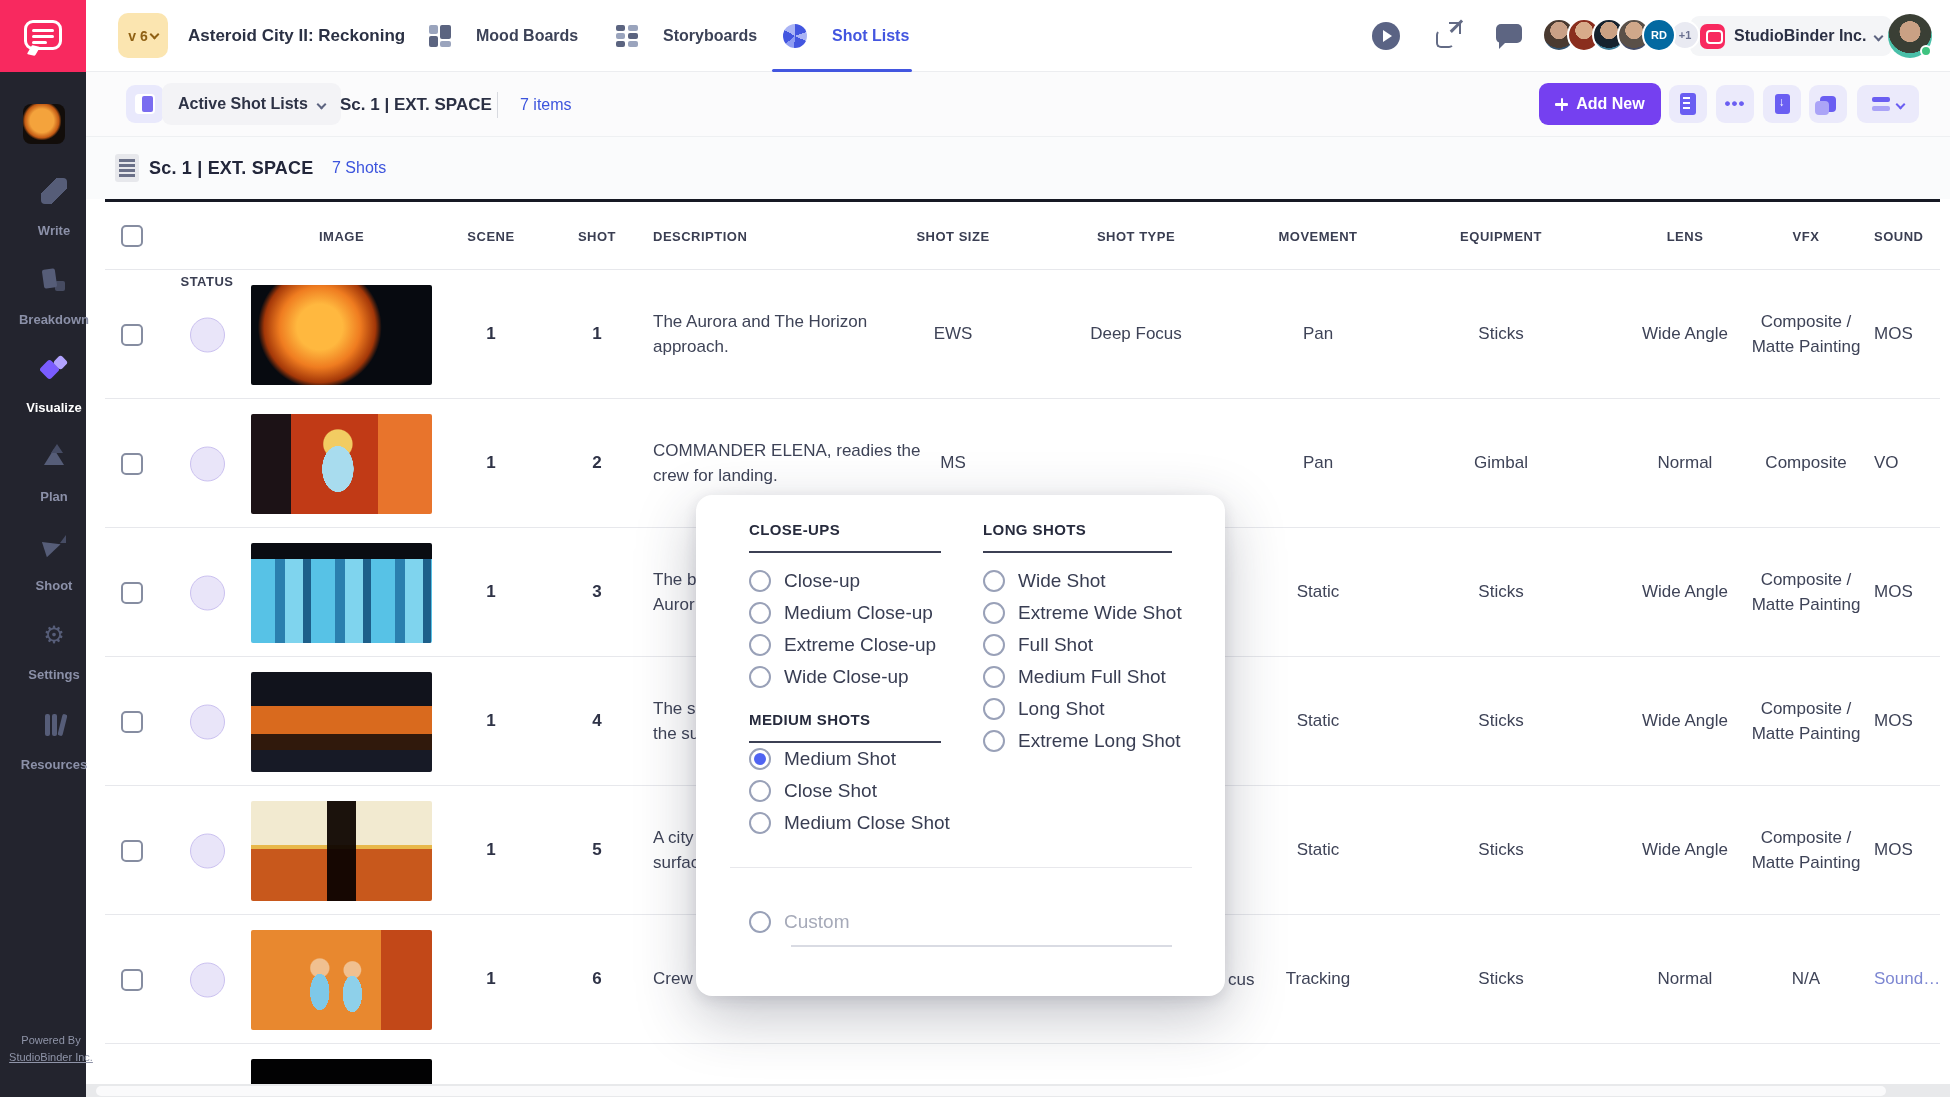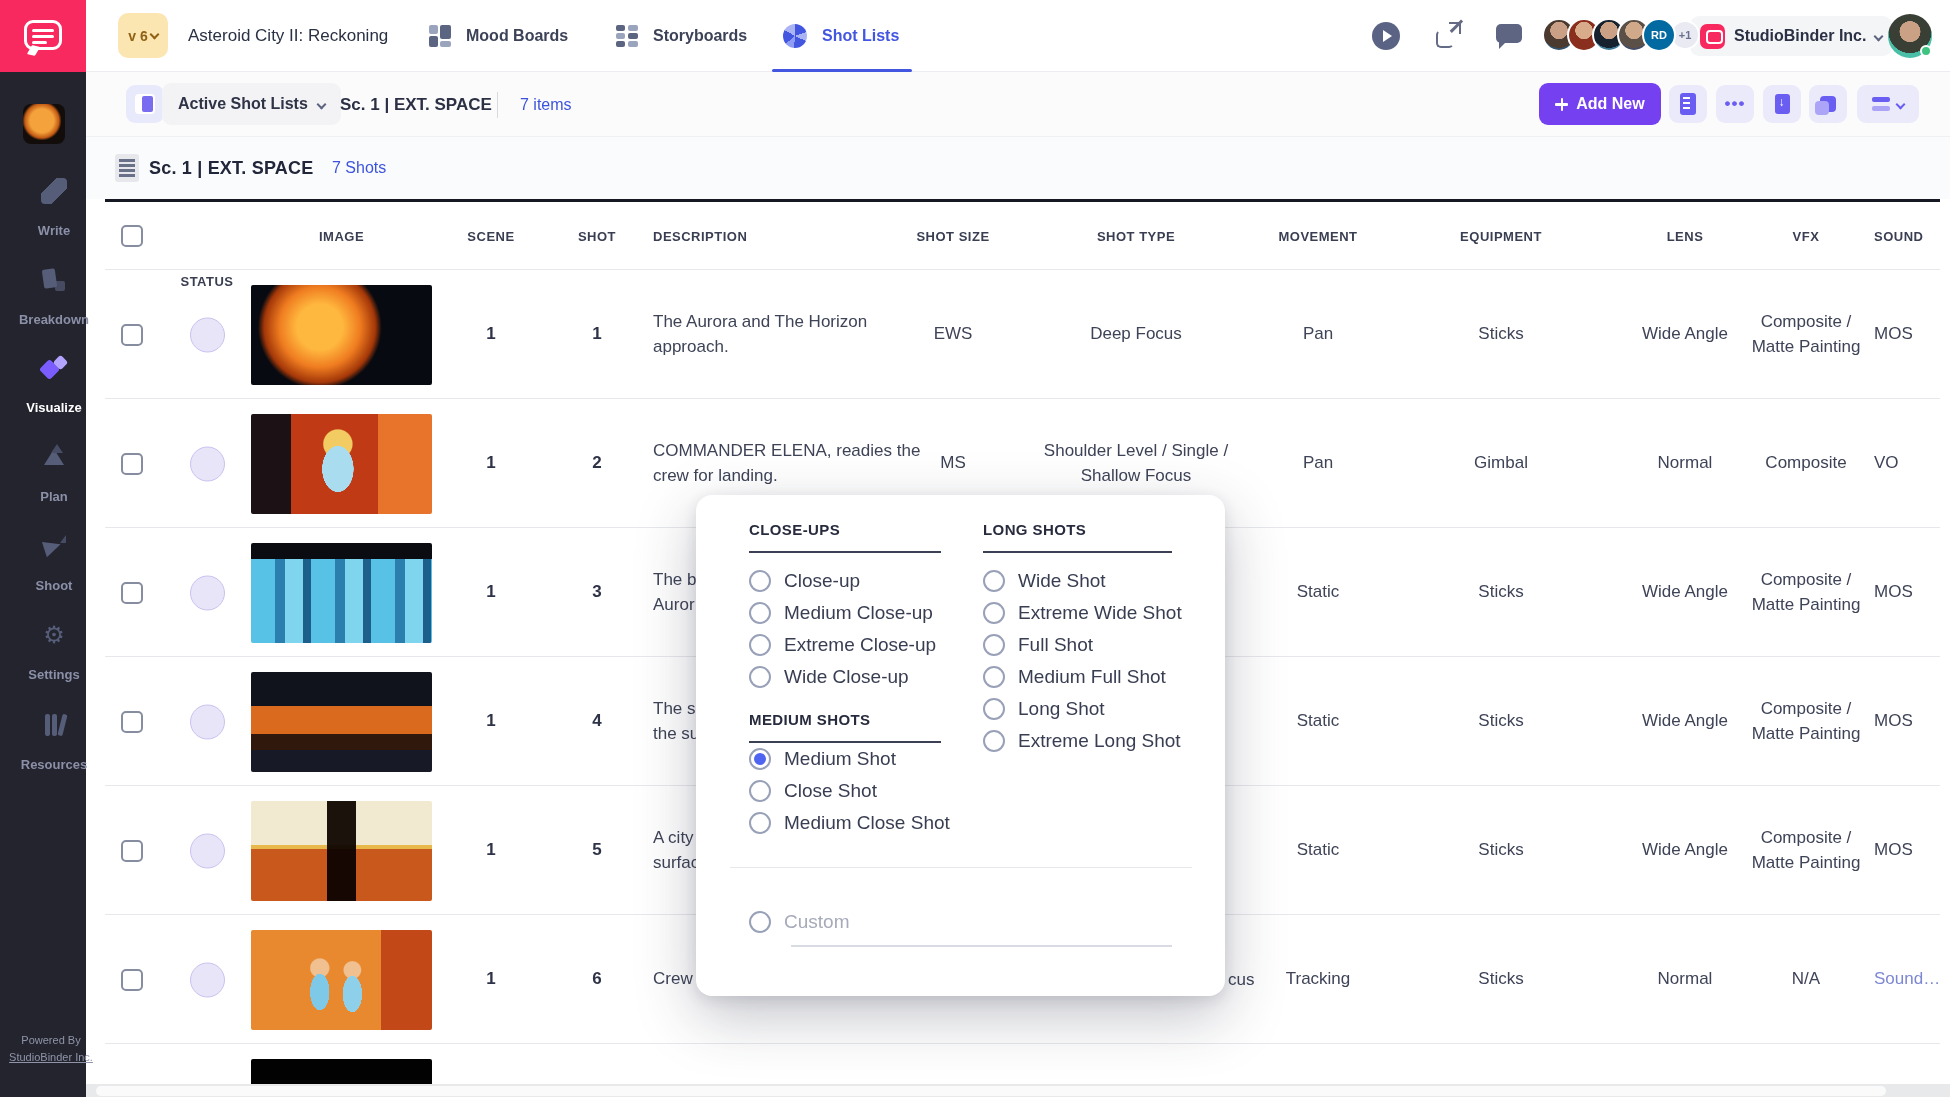--- a/index.html
+++ b/index.html
@@ -33,22 +33,22 @@
   .ic-res span { position:absolute; top:2px; width:5px; height:22px; background:#565d78; border-radius:2px; }
   .ic-res .b1{left:4px;} .ic-res .b2{left:11px;} .ic-res .b3{left:19px; transform:rotate(14deg);}
   #powered { position:absolute; left:0; bottom:30px; width:102px; text-align:center; font-size:11px; color:#8f94a8; line-height:1.6; }
   #powered .org { text-decoration:underline; }
 
   
   #topbar { position:absolute; left:86px; top:0; width:1864px; height:72px; background:#fff; border-bottom:1px solid #ecedf0; z-index:20; }
   #vbadge { position:absolute; left:32px; top:13px; width:50px; height:45px; background:#fbe5b0; border-radius:10px; display:flex; align-items:center; justify-content:center; font-size:14px; font-weight:700; color:#8f6114; cursor:pointer; }
   #vbadge .chev { border-color:#8f6114; margin-left:3px; margin-top:-3px; }
   .chev { display:inline-block; width:7px; height:7px; border-right:2px solid #5d6480; border-bottom:2px solid #5d6480; transform:rotate(45deg); }
-  #proj-title { position:absolute; left:102px; top:0; height:72px; display:flex; align-items:center; font-size:17px; font-weight:400; color:#2b3144; }
-  .tab { position:absolute; top:0; height:72px; display:flex; align-items:center; gap:15px; font-size:16px; font-weight:600; color:#3c4257; cursor:pointer; }
+  #proj-title { position:absolute; left:102px; top:0; height:72px; display:flex; align-items:center; font-size:17px; font-weight:700; color:#2b3144; }
+  .tab { position:absolute; top:0; height:72px; display:flex; align-items:center; gap:25px; font-size:16px; font-weight:600; color:#3c4257; cursor:pointer; }
   .tab.active { color:#4356e0; }
   #tab-underline { position:absolute; left:686px; top:69px; width:140px; height:3px; background:#4356e0; border-radius:2px; }
   .ic-mood, .ic-story { position:relative; width:22px; height:22px; }
   .ic-mood span, .ic-story span { position:absolute; border-radius:2px; }
   .ic-mood .a{left:0;top:0;width:9px;height:9px;background:#9aa4bd;} .ic-mood .b{left:0;top:11px;width:9px;height:11px;background:#5b6480;} .ic-mood .c{left:11px;top:0;width:11px;height:14px;background:#5b6480;} .ic-mood .d{left:11px;top:16px;width:11px;height:6px;background:#9aa4bd;}
   .ic-story .a{left:0;top:0;width:9px;height:6px;background:#5b6480;} .ic-story .b{left:12px;top:0;width:10px;height:6px;background:#9aa4bd;} .ic-story .c{left:0;top:8px;width:9px;height:6px;background:#9aa4bd;} .ic-story .d{left:12px;top:8px;width:10px;height:6px;background:#5b6480;} .ic-story .e{left:0;top:16px;width:9px;height:6px;background:#5b6480;} .ic-story .f{left:12px;top:16px;width:10px;height:6px;background:#9aa4bd;}
   .ic-shotlist { width:24px; height:24px; border-radius:50%; background:conic-gradient(#4356e0 0 70deg, #aab4f5 70deg 115deg, #4356e0 115deg 185deg, #8e9cf2 185deg 230deg, #4356e0 230deg 300deg, #aab4f5 300deg 360deg); }
   #play-btn { position:absolute; left:1286px; top:22px; width:28px; height:28px; border-radius:50%; background:#5a6384; cursor:pointer; }
   #play-btn::after { content:''; position:absolute; left:11px; top:8px; border-top:6px solid transparent; border-bottom:6px solid transparent; border-left:9px solid #fff; }
   #share-btn { position:absolute; left:1348px; top:22px; width:28px; height:28px; cursor:pointer; }
@@ -345,21 +345,20 @@
   </div>
 
   <div class="trow" style="top:262px">
     <span class="cb"></span>
     <span class="status-circle"></span>
     <span class="shot-img img2"></span>
     <span class="cell col-scene num">1</span>
     <span class="cell col-shot num">2</span>
     <span class="cell col-desc left">COMMANDER ELENA, readies the crew for landing.</span>
     <span class="cell col-size">MS</span>
-    <span class="cell col-type">Shoulder Level / Single / Shallow Focus</span>
     <span class="cell col-move">Pan</span>
     <span class="cell col-equip">Gimbal</span>
     <span class="cell col-lens">Normal</span>
     <span class="cell col-vfx">Composite</span>
     <span class="cell col-sound left">VO</span>
   </div>
 
   <div class="trow" style="top:391px">
     <span class="cb"></span>
     <span class="status-circle"></span>

